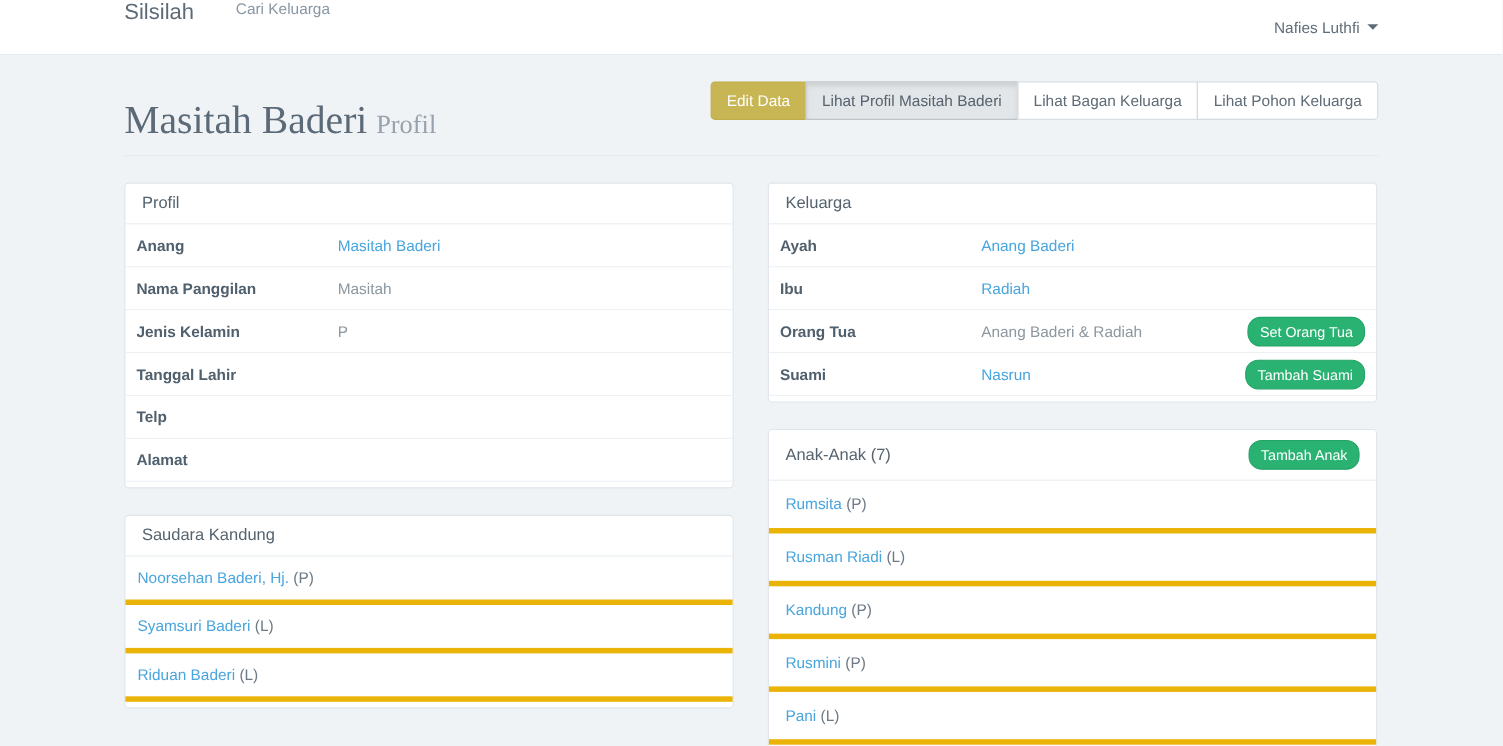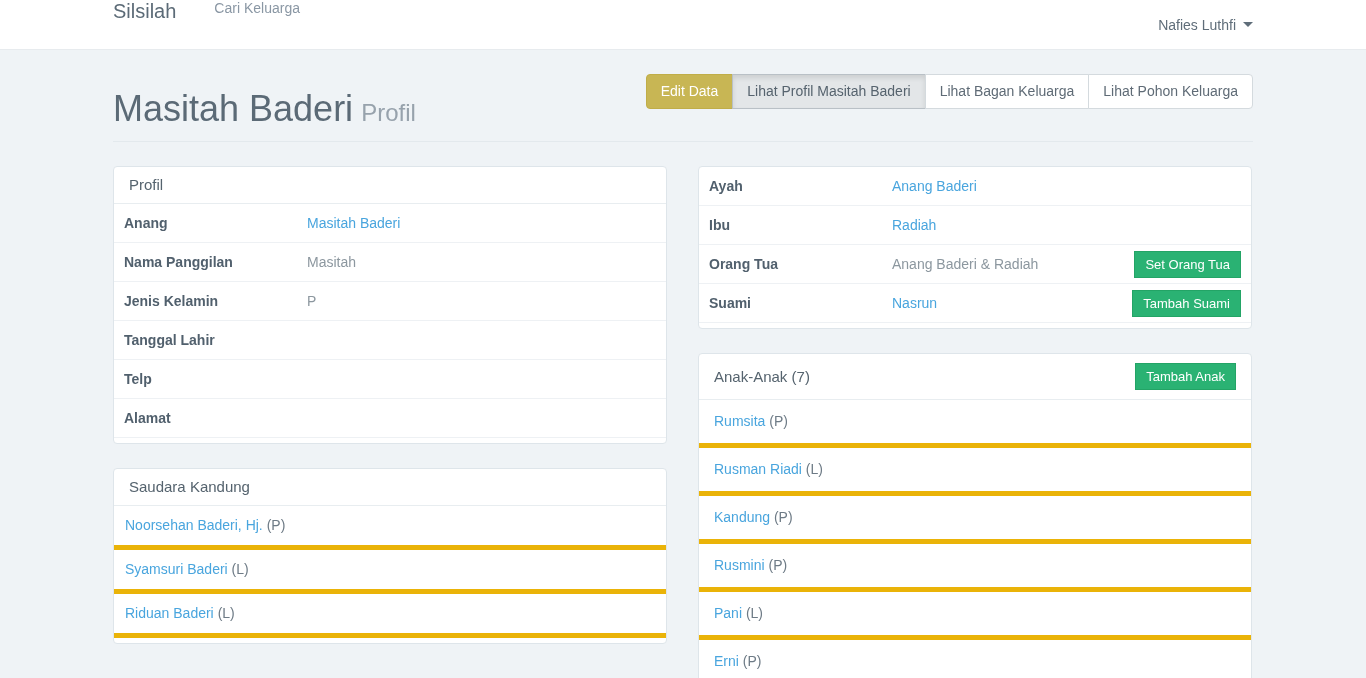--- a/index.html
+++ b/index.html
@@ -64,20 +64,21 @@
     justify-content: space-between;
     padding-top: 24px;
     padding-bottom: 14px;
     border-bottom: 1px solid #e3e9ed;
   }
   .page-title {
     font-size: 36px;
     font-weight: 400;
     color: #5b6a76;
     line-height: 1;
+    font-family: Liberation Serif, serif;
   }
   .page-subtitle {
     font-size: 24px;
     color: #97a2ac;
     margin-left: 8px;
     font-weight: 400;
   }
 
   
   .btn-group {
@@ -166,21 +167,21 @@
   }
   .anak .list-item { padding: 12px 15px; min-height: 43px; }
   .gender { color: #6e7b86; }
 
   .btn-success {
     background: #2ab273;
     border: 1px solid #23a466;
     color: #ffffff;
     font-size: 13px;
     padding: 4px 10px;
-    border-radius: 0;
+    border-radius: 12px;
     cursor: pointer;
     font-family: inherit;
     line-height: 17px;
     white-space: nowrap;
   }
 </style>
 </head>
 <body>
 
 <nav class="navbar">
@@ -259,20 +260,23 @@
           <a>Riduan Baderi</a>
           <span class="gender">(L)</span>
         </div>
       </div>
 
     </div>
 
     <div class="col">
 
       <div class="panel">
+        <div class="panel-heading">
+          <span>Keluarga</span>
+        </div>
         <div class="trow">
           <div class="tlabel">Ayah</div>
           <div class="tvalue"><a>Anang Baderi</a></div>
         </div>
         <div class="trow">
           <div class="tlabel">Ibu</div>
           <div class="tvalue"><a>Radiah</a></div>
         </div>
         <div class="trow">
           <div class="tlabel">Orang Tua</div>

